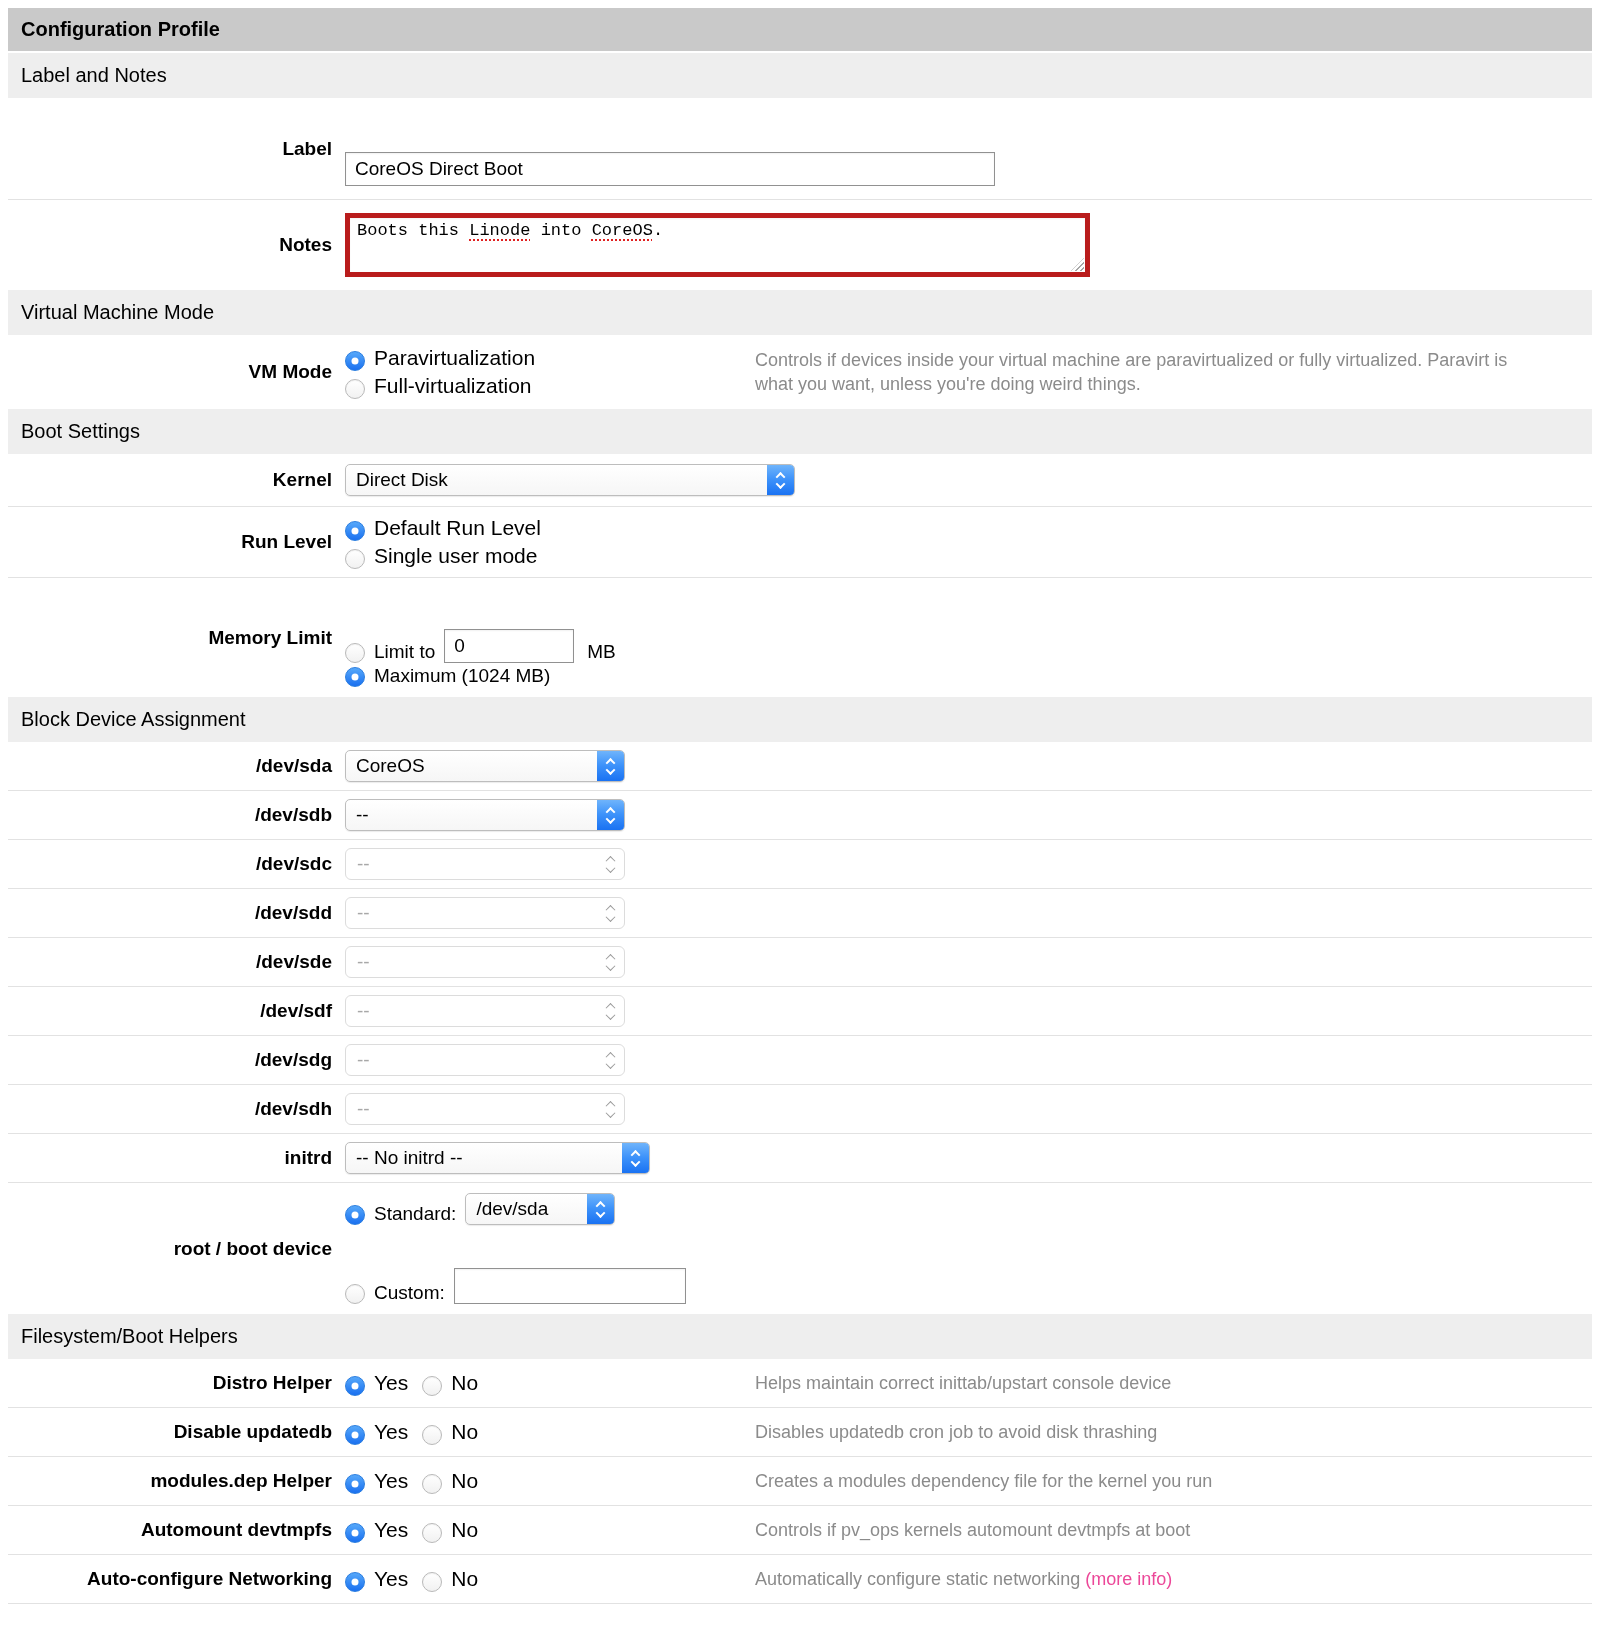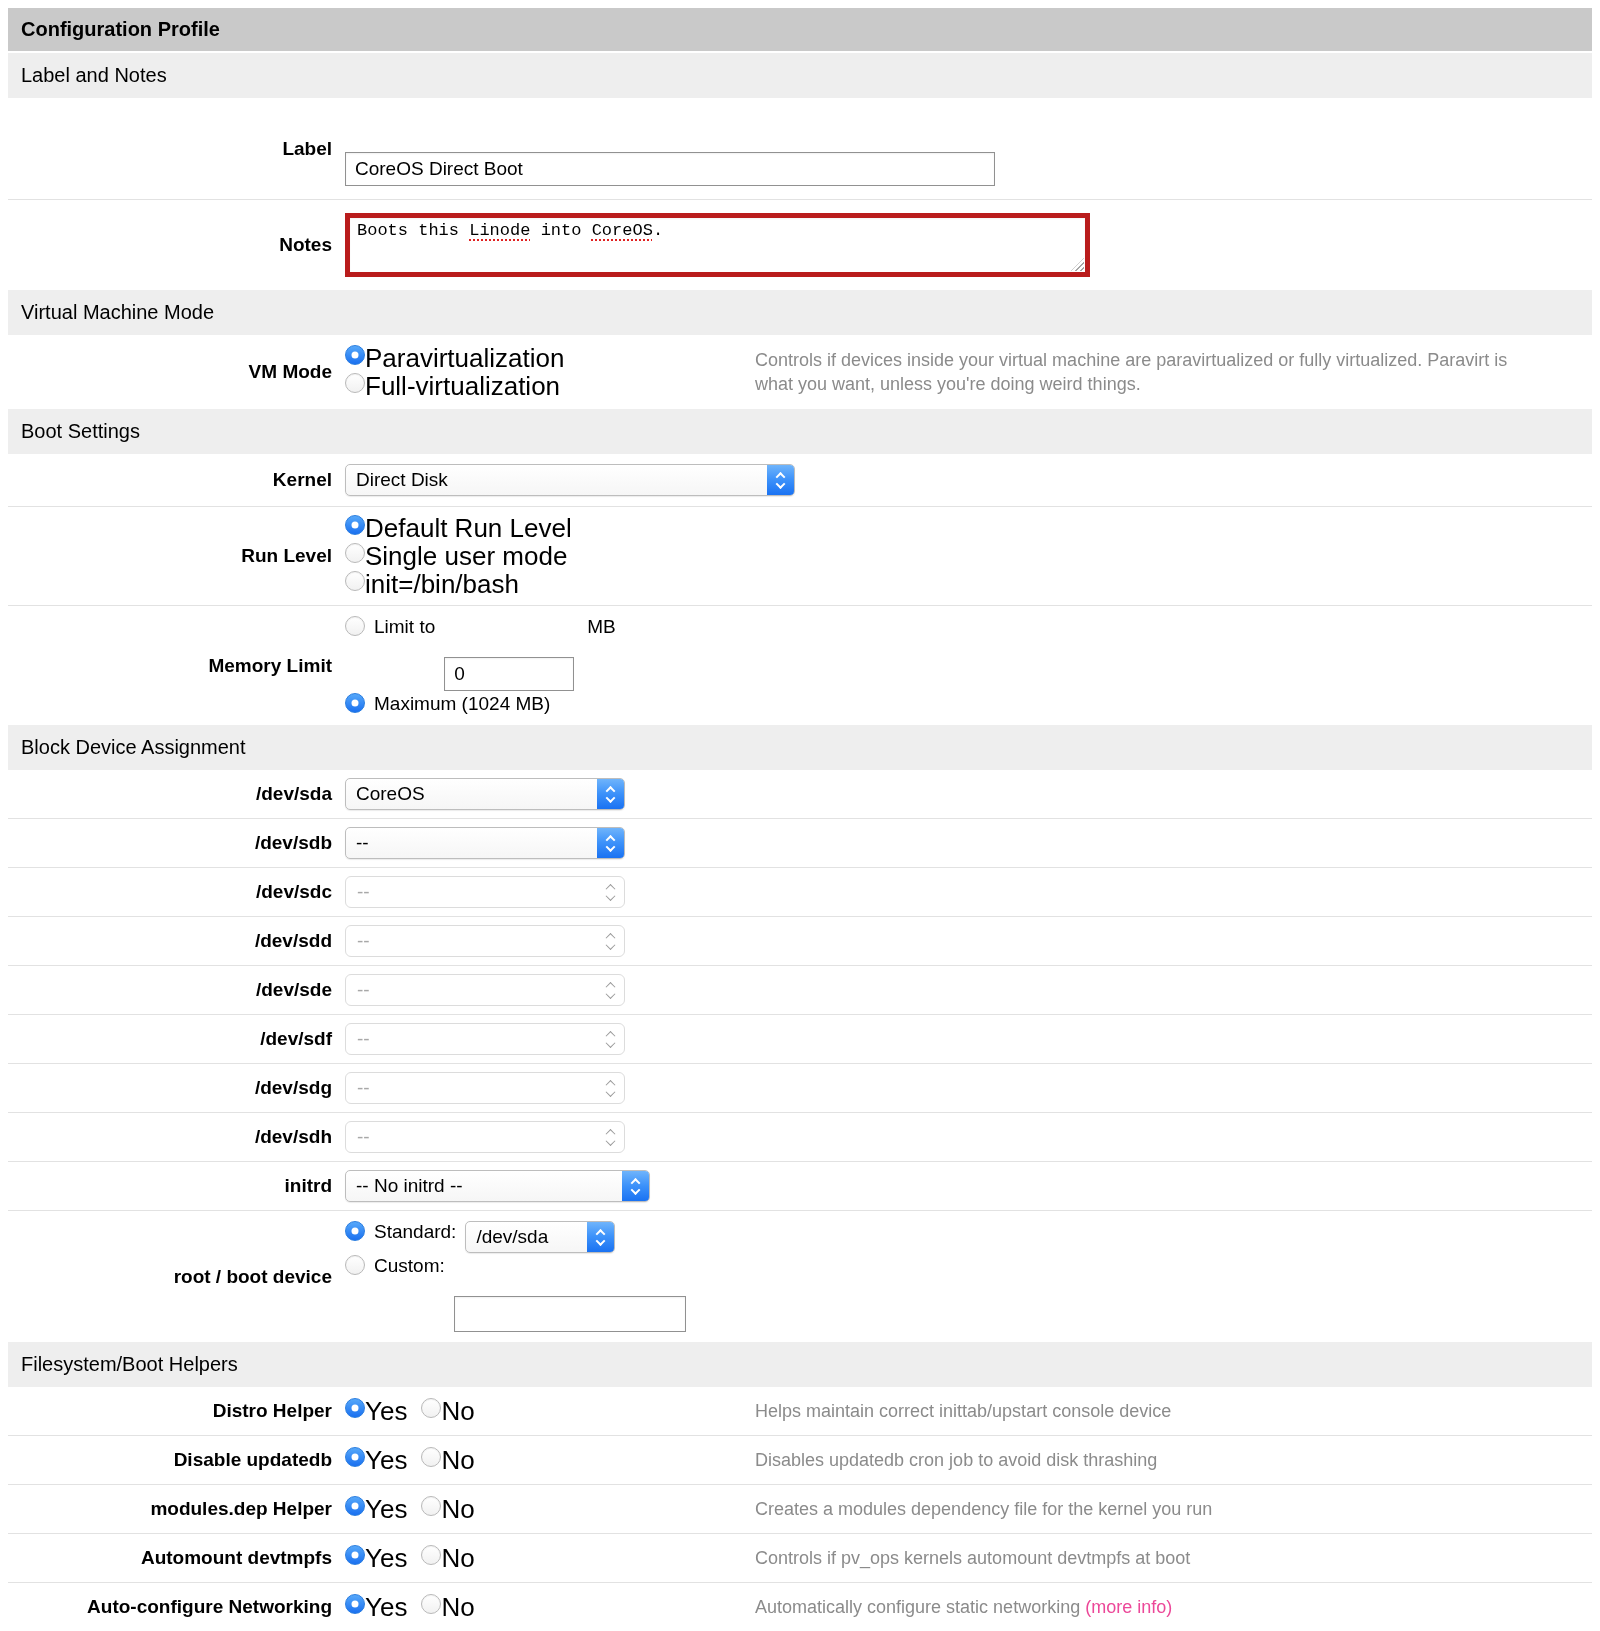--- a/index.html
+++ b/index.html
@@ -86,21 +86,21 @@
     text-underline-offset:4px;
   }
   .resize-grip {
     position:absolute; right:1px; bottom:1px;
     width:13px; height:13px;
     background:repeating-linear-gradient(-45deg, transparent 0 2px, #a6a6a6 2px 3.5px);
     clip-path:polygon(100% 0, 100% 100%, 0 100%);
   }
 
   
-  .radio-option { display:flex; align-items:flex-start; font-size:26px; line-height:26px; }
+  .radio-option { display:flex; align-items:flex-end; gap:9px; font-size:21px; line-height:26px; }
   .radio-stack { display:flex; flex-direction:column; gap:2px; }
   .radio {
     width:20px; height:20px; border-radius:50%;
     flex:none; position:relative; display:inline-block;
   }
   .radio.off {
     background:linear-gradient(#ffffff,#f1f1f1);
     border:1px solid #b9b9b9;
     box-shadow:inset 0 1px 1px rgba(0,0,0,.05);
   }
@@ -156,21 +156,21 @@
   }
   .plain-select .chev.up   { border-color:#9a9a9a; border-width:1.5px; }
   .plain-select .chev.down { border-color:#9a9a9a; border-width:1.5px; }
 
   .w-kernel { width:450px; }
   .w-device { width:280px; }
   .w-initrd { width:305px; }
   .w-root   { width:150px; }
 
   
-  .opt-line { display:flex; align-items:flex-start; gap:9px; font-size:19px; margin:2px 0; }
+  .opt-line { display:flex; align-items:flex-end; gap:9px; font-size:19px; margin:2px 0; }
   .opt-line .after-label { margin-left:4px; }
 
   
   .yn-group { display:flex; align-items:center; gap:14px; }
   .help-link { color:#ec4899; cursor:pointer; }
 
   
   .save-area {
     border-top:1px solid #e2e2e2;
     padding:36px 0 14px 338px;
@@ -254,24 +254,20 @@
         <div class="col-control wide">
           <div class="radio-stack">
             <div class="radio-option">
               <span class="radio on"></span>
               <span>Default Run Level</span>
             </div>
             <div class="radio-option">
               <span class="radio off"></span>
               <span>Single user mode</span>
             </div>
-            <div class="radio-option">
-              <span class="radio off"></span>
-              <span>init=/bin/bash</span>
-            </div>
           </div>
         </div>
       </div>
 
       <div class="form-row pad-sm">
         <div class="col-label">Memory Limit</div>
         <div class="col-control wide">
           <div class="opt-line">
             <span class="radio off"></span>
             <span>Limit to</span>

